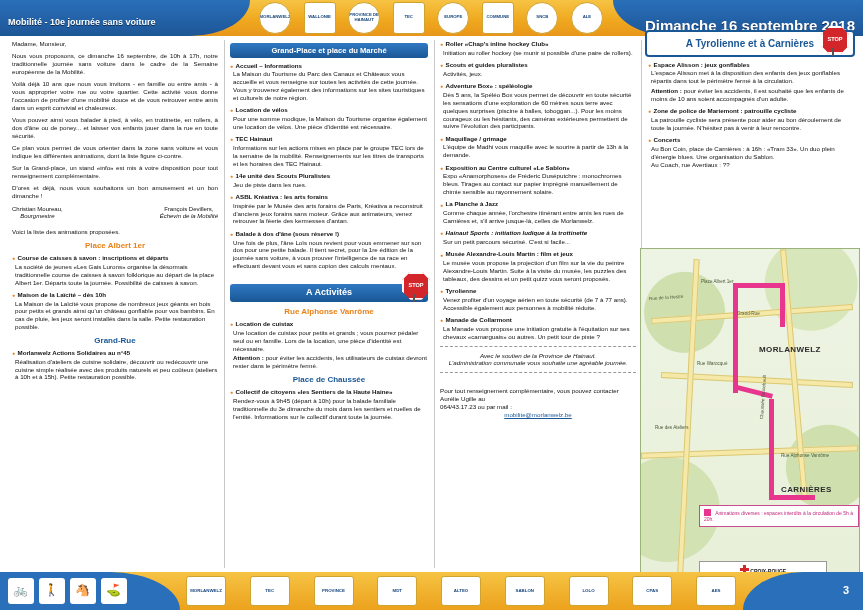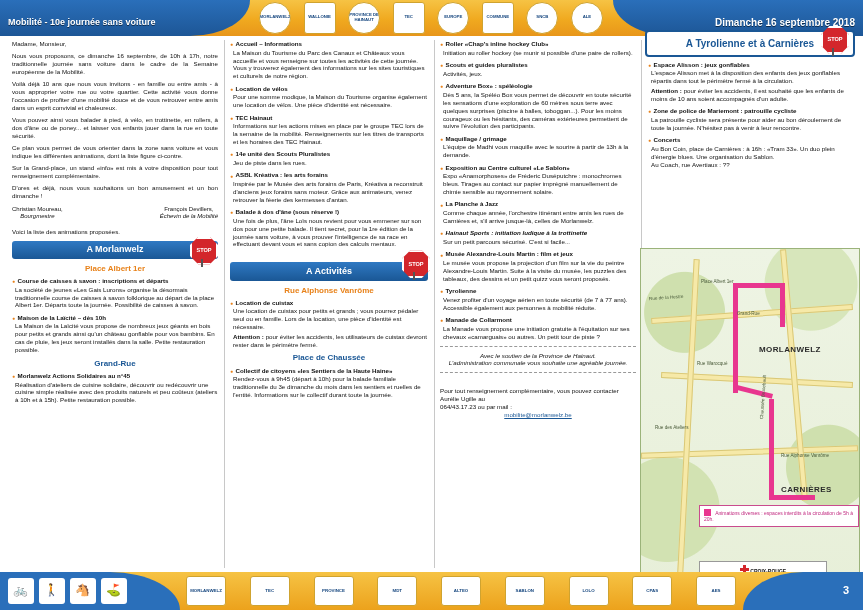--- a/index.html
+++ b/index.html
@@ -15,21 +15,21 @@
   .topbar{position:absolute;left:0;top:0;width:863px;height:36px;
     background:linear-gradient(180deg,#f6c344 0%,#f0a91f 55%,#e8961a 100%);}
   .topbar .leftwave{position:absolute;left:0;top:0;width:250px;height:36px;
     background:linear-gradient(180deg,#2a6fba 0%,#1d5696 100%);
     border-bottom-right-radius:60px 36px;}
   .topbar .rightwave{position:absolute;right:0;top:0;width:250px;height:36px;
     background:linear-gradient(180deg,#2a6fba 0%,#1d5696 100%);
     border-bottom-left-radius:60px 36px;}
   .topbar .ttl-left{position:absolute;left:8px;top:17px;color:#fff;font-size:9px;font-weight:bold;
     text-shadow:0 1px 0 #0b2a4d;white-space:nowrap;}
-  .topbar .ttl-right{position:absolute;right:8px;top:17px;color:#fff;font-size:10px;font-weight:bold;
+  .topbar .ttl-right{position:absolute;right:8px;top:17px;color:#fff;font-size:15px;font-weight:bold;
     text-shadow:0 1px 0 #0b2a4d;white-space:nowrap;}
   .logo-strip{position:absolute;left:255px;top:1px;width:352px;height:33px;display:flex;
     align-items:center;justify-content:space-between;padding:0 4px;box-sizing:border-box;}
   .mini-logo{width:30px;height:30px;border-radius:50%;background:#fff;border:1px solid #cfa330;
     display:flex;align-items:center;justify-content:center;font-size:4.3px;font-weight:bold;
     color:#14457e;text-align:center;line-height:1.05;overflow:hidden;}
   .mini-logo.sq{border-radius:3px;}
 
   
   .col{position:absolute;top:38px;box-sizing:border-box;}
@@ -159,27 +159,20 @@
           <div class="ital">Bourgmestre</div>
         </div>
         <div>
           <div>François Devillers,</div>
           <div class="ital">Échevin de la Mobilité</div>
         </div>
       </div>
 
       <p style="margin-top:8px">Voici la liste des animations proposées.</p>
 
-      <div style="position:relative">
-        <div class="bluebar big">A Morlanwelz</div>
-        <div class="stop" style="right:-2px;top:-4px">
-          <div class="oct">STOP</div>
-            <div class="pole"></div>
-        </div>
-      </div>
 
       <div class="orange-h">Place Albert 1er</div>
 
       <div class="item">
         <div class="item-t bullet">Course de caisses à savon : inscriptions et départs</div>
         <div class="sub">La société de jeunes «Les Gais Lurons» organise la désormais traditionnelle course de caisses à savon folklorique au départ de la place Albert 1er. Départs toute la journée. Possibilité de caisses à savon.</div>
       </div>
       <div class="item">
         <div class="item-t bullet">Maison de la Laïcité – dès 10h</div>
         <div class="sub">La Maison de la Laïcité vous propose de nombreux jeux géants en bois pour petits et grands ainsi qu'un château gonflable pour vos bambins. En cas de pluie, les jeux seront installés dans la salle. Petite restauration possible.</div>
@@ -188,20 +181,21 @@
       <div class="blue-h">Grand-Rue</div>
       <div class="item">
         <div class="item-t bullet">Morlanwelz Actions Solidaires au n°45</div>
         <div class="sub">Réalisation d'ateliers de cuisine solidaire, découvrir ou redécouvrir une cuisine simple réalisée avec des produits naturels et peu coûteux (ateliers à 10h et à 15h). Petite restauration possible.</div>
       </div>
     </div>
   </div>
 
   <div class="col c2">
     <div class="col-inner">
+      <div class="bluebar">Grand-Place et place du Marché</div>
 
       <div class="item">
         <div class="item-t bullet">Accueil – Informations</div>
         <div class="sub">La Maison du Tourisme du Parc des Canaux et Châteaux vous accueille et vous renseigne sur toutes les activités de cette journée. Vous y trouverez également des informations sur les sites touristiques et culturels de notre région.</div>
       </div>
       <div class="item">
         <div class="item-t bullet">Location de vélos</div>
         <div class="sub">Pour une somme modique, la Maison du Tourisme organise également une location de vélos. Une pièce d'identité est nécessaire.</div>
       </div>
       <div class="item">

